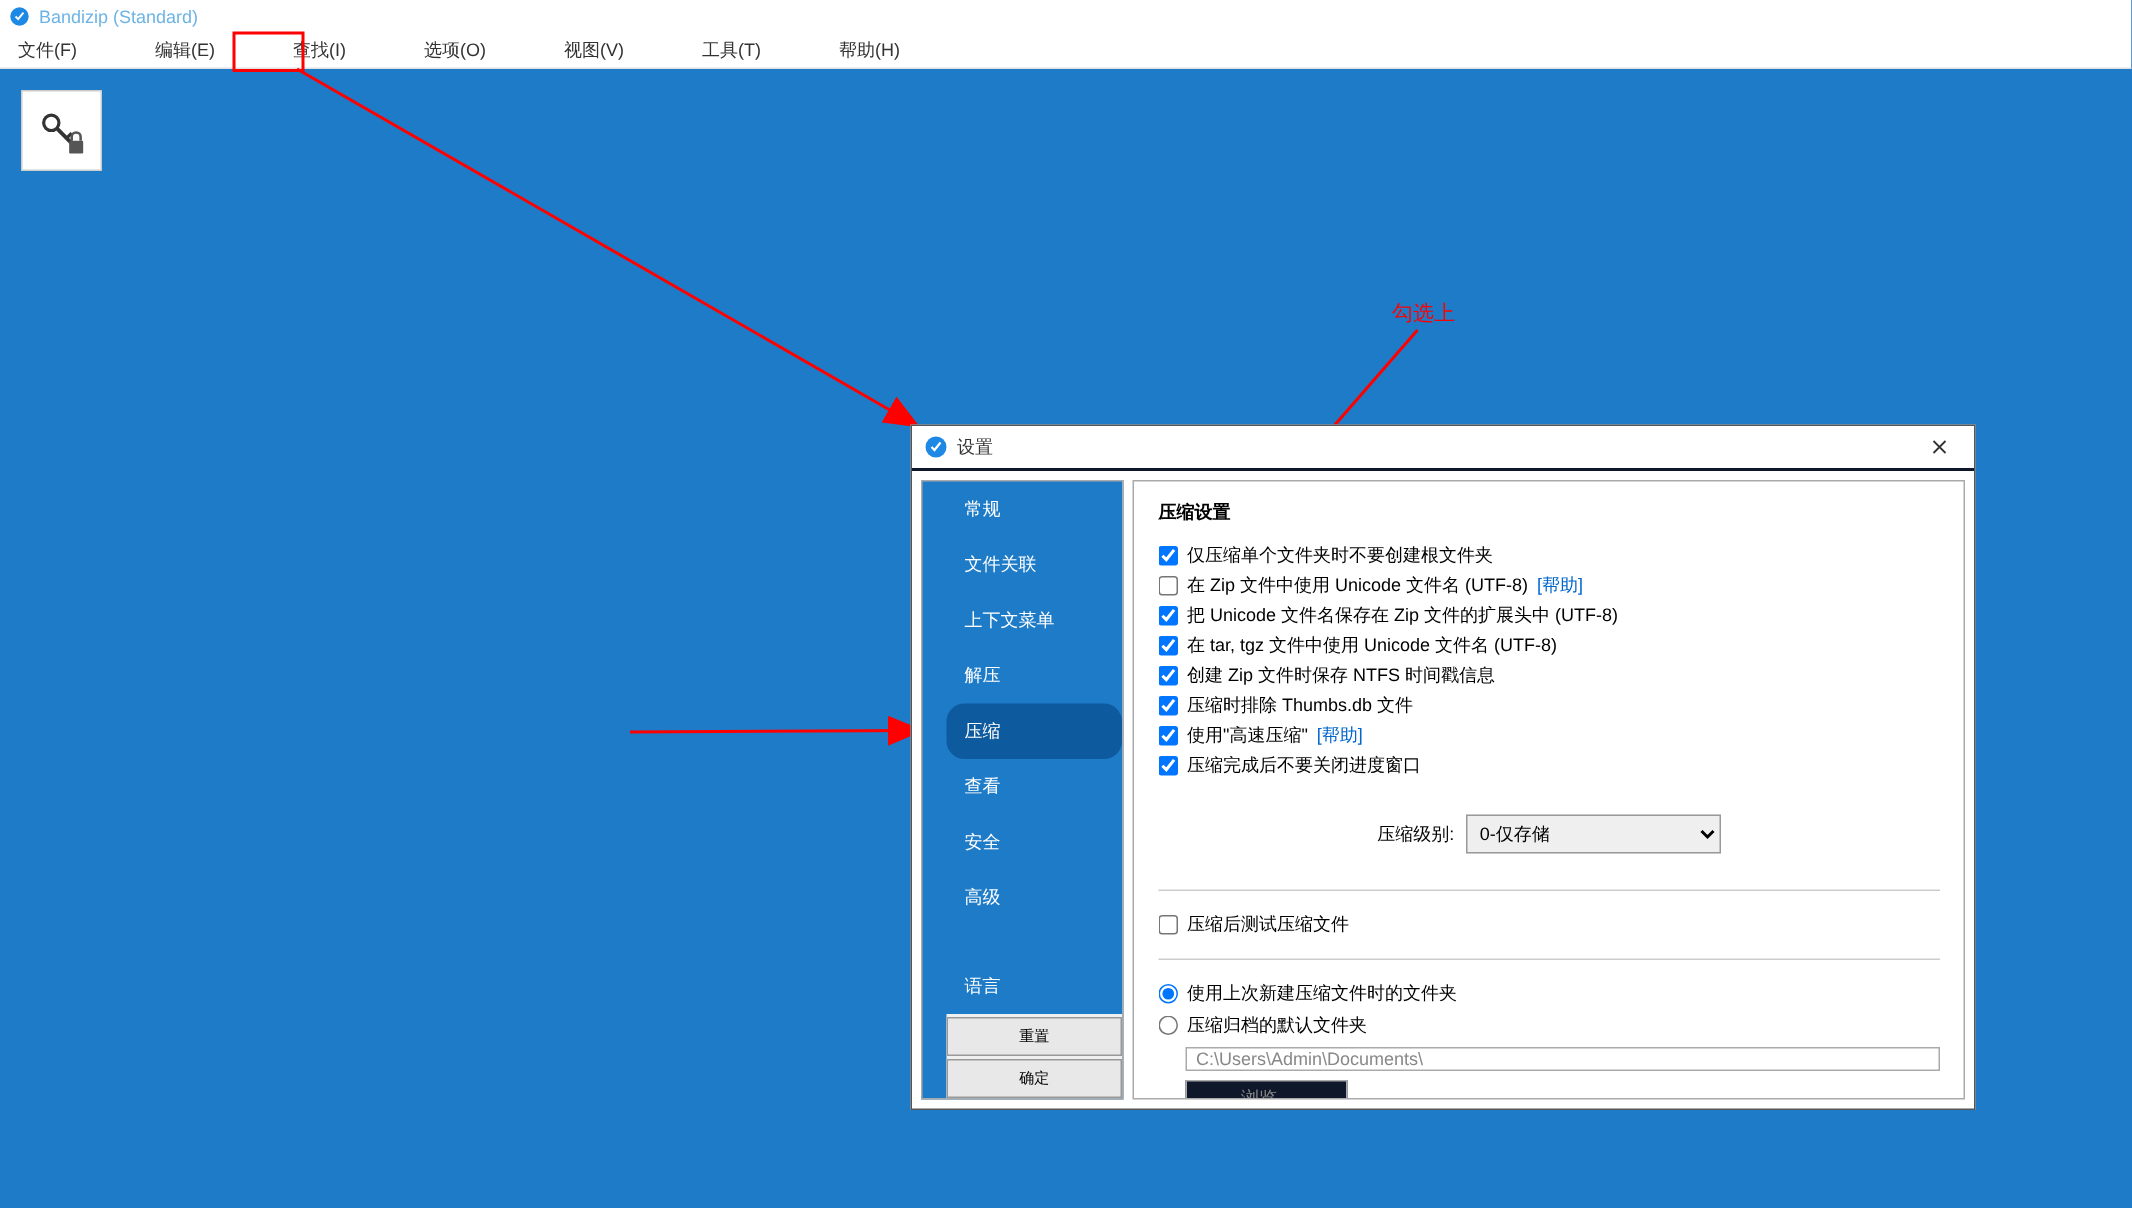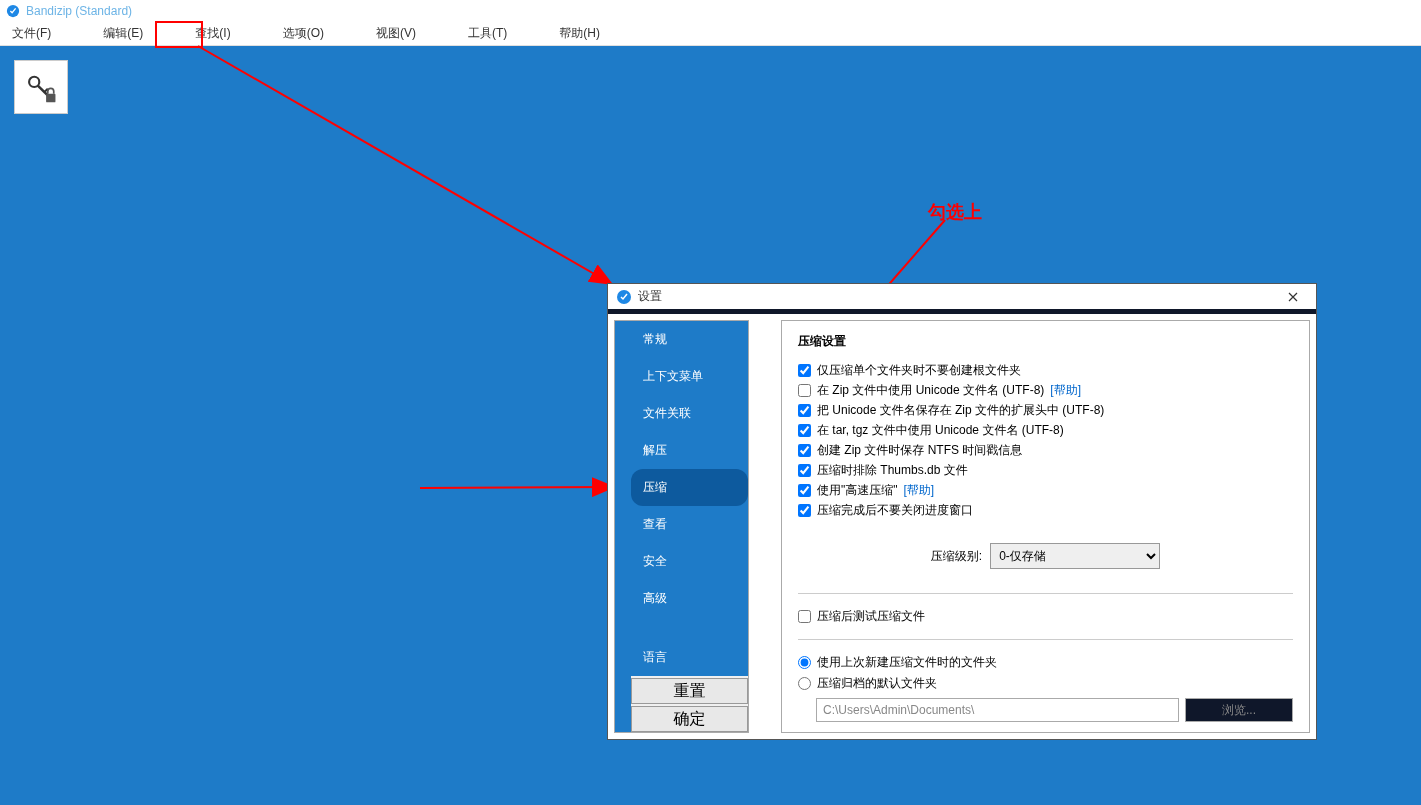--- a/index.html
+++ b/index.html
@@ -9,58 +9,58 @@
 .title-bar .app-icon { width: 14px; height: 14px; margin-right: 6px; }
 
 .menu-bar { background: #fff; height: 24px; display: flex; align-items: center; padding: 0 4px; border-bottom: 1px solid #e0e0e0; gap: 36px; }
 .menu-item { padding: 3px 8px; color: #333; cursor: pointer; font-size: 12px; }
 
 .toolbar-area { background: #1e7bc8; padding: 14px; }
 .key-button { width: 54px; height: 54px; background: #fff; border: 1px solid #ccc; display: flex; align-items: center; justify-content: center; cursor: pointer; }
 .key-button svg { width: 34px; height: 34px; }
 
 .annotation-box { position: absolute; left: 155px; top: 21px; width: 48px; height: 27px; border: 2px solid #ff0000; pointer-events: none; }
-.annotation-text { position: absolute; left: 928px; top: 200px; color: #ff0000; font-size: 18px; font-family: SimSun, serif; font-weight: bold; }
+.annotation-text { position: absolute; left: 928px; top: 200px; color: #ff0000; font-size: 14px; font-family: SimSun, serif; }
 
 .arrow-svg { position: absolute; top: 0; left: 0; pointer-events: none; }
 
 .dialog { position: absolute; left: 607px; top: 283px; width: 710px; height: 457px; background: #fff; border: 1px solid #555; display: flex; flex-direction: column; }
-.dialog-title { height: 30px; display: flex; align-items: center; padding: 0 8px; border-bottom: 5px solid #0f172a; }
+.dialog-title { height: 30px; display: flex; align-items: center; padding: 0 8px; border-bottom: 2px solid #0f172a; }
 .dialog-title .dlg-icon { width: 16px; height: 16px; margin-right: 6px; }
 .dialog-title .dlg-text { flex: 1; font-size: 12px; color: #333; }
 .dialog-title .close-btn { width: 30px; height: 24px; display: flex; align-items: center; justify-content: center; cursor: pointer; font-size: 14px; }
 
 .dialog-body { flex: 1; display: flex; padding: 6px; gap: 6px; overflow: hidden; }
 
 .sidebar { width: 135px; border: 1px solid #aaa; display: flex; flex-direction: column; background: #1e7bc8; padding-left: 16px; }
 .sidebar-item { padding: 10px 12px; color: #fff; cursor: pointer; font-size: 12px; }
 .sidebar-item.selected { background: #0d5a9e; border-radius: 12px; }
 .sidebar-spacer { flex: 1; }
 .sidebar-buttons { background: #f0f0f0; }
-.sidebar-btn { width: 100%; height: 26px; border: 1px solid #999; background: #e8e8e8; cursor: pointer; font-size: 16px; margin-top: 2px; }
-
-.content-panel { flex: 1; border: 1px solid #aaa; padding: 12px 16px; overflow-y: auto; position: relative; margin-left: 26px; }
+.sidebar-btn { width: 100%; height: 26px; border: 1px solid #999; background: #e8e8e8; cursor: pointer; font-size: 10px; margin-top: 2px; }
+
+.content-panel { flex: 1; border: 1px solid #aaa; padding: 12px 16px; overflow-y: auto; position: relative; }
 .content-panel::-webkit-scrollbar { width: 16px; }
 .content-panel::-webkit-scrollbar-track { background: #f0f0f0; }
 .content-panel::-webkit-scrollbar-thumb { background: #c0c0c0; }
 
 .section-title { font-weight: bold; margin-bottom: 12px; font-size: 12px; }
 .checkbox-row { display: flex; align-items: center; margin: 3px 0; font-size: 12px; }
 .checkbox-row input[type=checkbox] { margin-right: 6px; }
 .help-link { color: #0066cc; margin-left: 6px; cursor: pointer; text-align: right; }
 
 .level-row { display: flex; align-items: center; justify-content: center; margin: 24px 0; gap: 8px; }
 .level-row select { width: 170px; height: 26px; border: 1px solid #999; font-size: 12px; padding: 0 4px; }
 
 .divider { border: none; border-top: 1px solid #ccc; margin: 14px 0; }
 
 .radio-row { display: flex; align-items: center; margin: 4px 0; font-size: 12px; }
 .radio-row input[type=radio] { margin-right: 6px; }
 
-.path-row { display: flex; gap: 6px; margin-top: 6px; margin-left: 18px; }
+.path-row { display: flex; gap: 6px; margin-top: 6px; margin-left: 18px; flex-direction: column; }
 .path-row input[type=text] { flex: 1; height: 24px; border: 1px solid #aaa; padding: 0 6px; font-size: 12px; background: #fff; color: #888; }
 .browse-btn { width: 108px; height: 24px; border: 1px solid #aaa; background: #0f172a; cursor: pointer; font-size: 12px; color: #888; }
 </style>
 </head>
 <body>
 
 <div class="title-bar">
   <svg class="app-icon" viewBox="0 0 16 16">
       <circle cx="8" cy="8" r="7" fill="#1e88e5"></circle>
       <path d="M5 8 l2 2 l4-5" stroke="#fff" stroke-width="1.5" fill="none"></path>
@@ -113,22 +113,22 @@
     <span class="dlg-text">设置</span>
     <div class="close-btn">
       <svg width="10" height="10" viewBox="0 0 10 10">
           <path d="M1 1 L9 9 M9 1 L1 9" stroke="#333" stroke-width="1.2"></path>
         </svg>
     </div>
   </div>
   <div class="dialog-body">
     <div class="sidebar">
       <div class="sidebar-item">常规</div>
+      <div class="sidebar-item">文件关联</div>
       <div class="sidebar-item">上下文菜单</div>
-      <div class="sidebar-item">文件关联</div>
       <div class="sidebar-item">解压</div>
       <div class="sidebar-item selected">压缩</div>
       <div class="sidebar-item">查看</div>
       <div class="sidebar-item">安全</div>
       <div class="sidebar-item">高级</div>
       <div class="sidebar-spacer"></div>
       <div class="sidebar-item">语言</div>
       <div class="sidebar-buttons">
         <button class="sidebar-btn">重置</button>
         <button class="sidebar-btn">确定</button>

